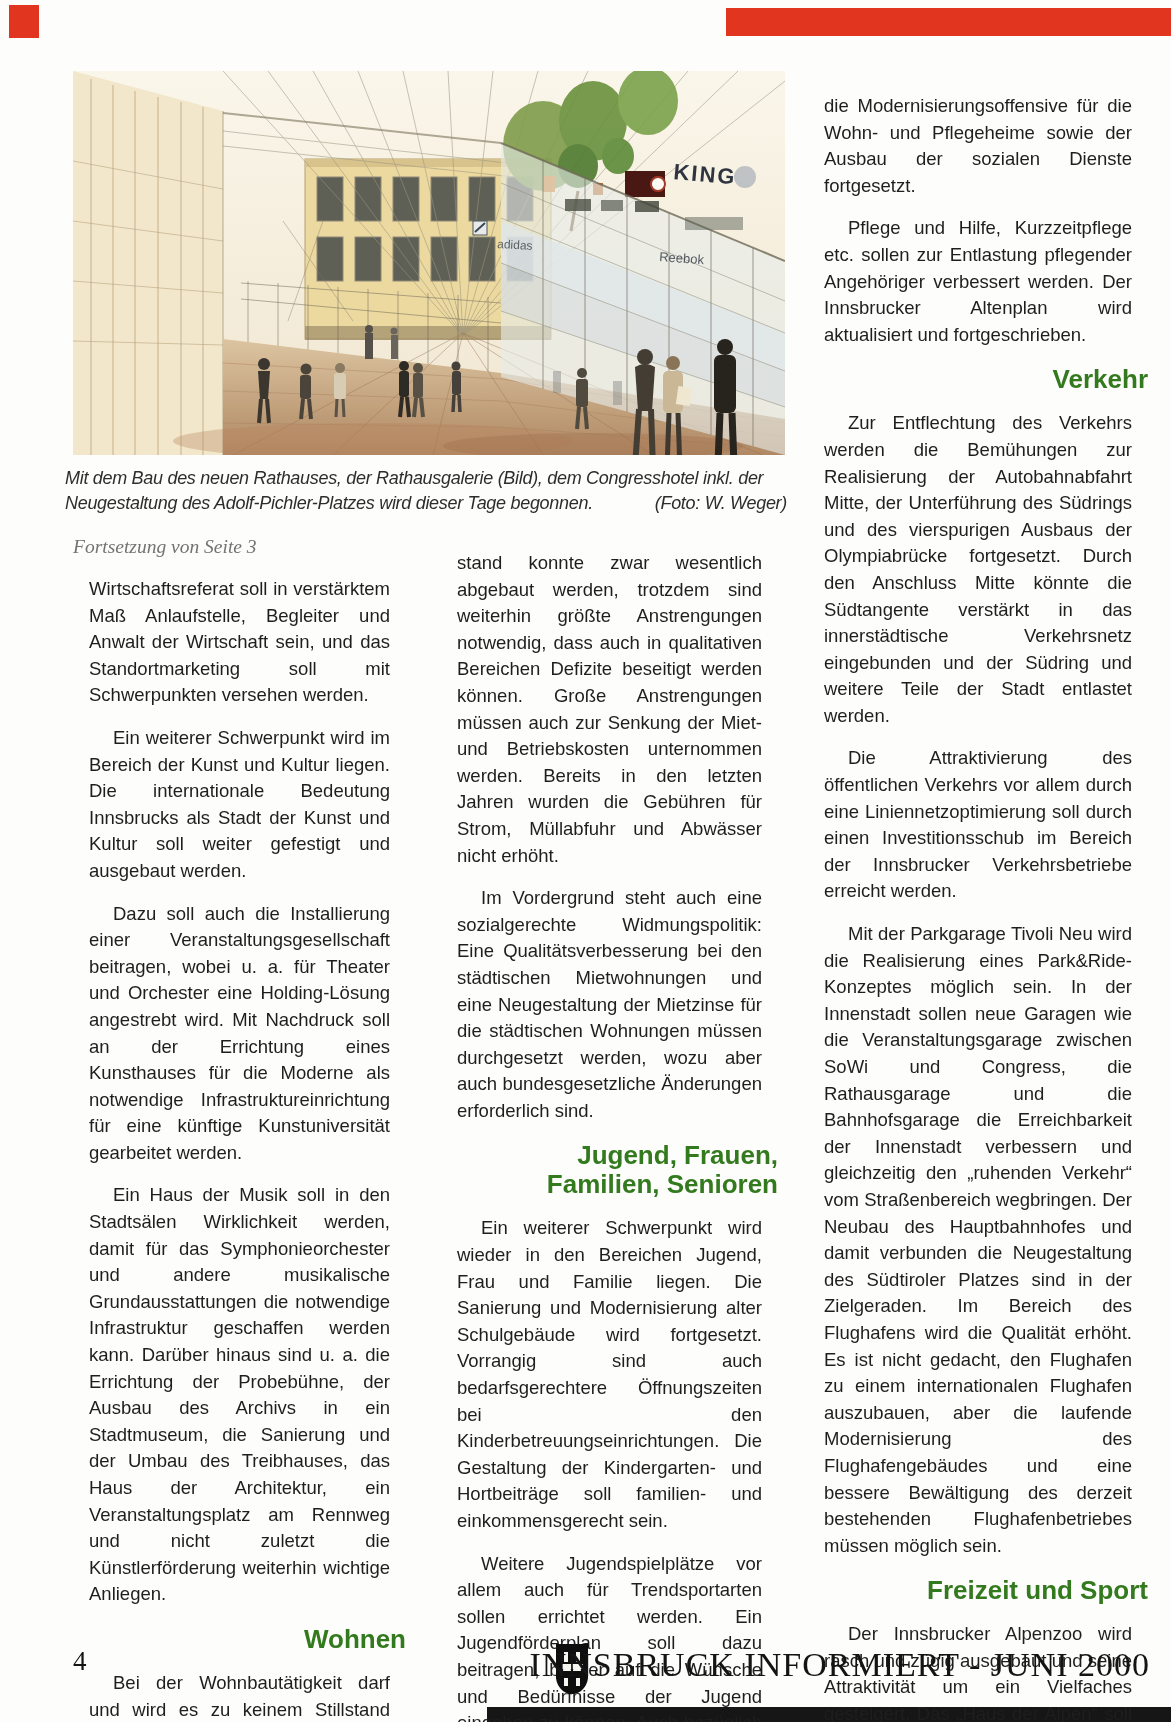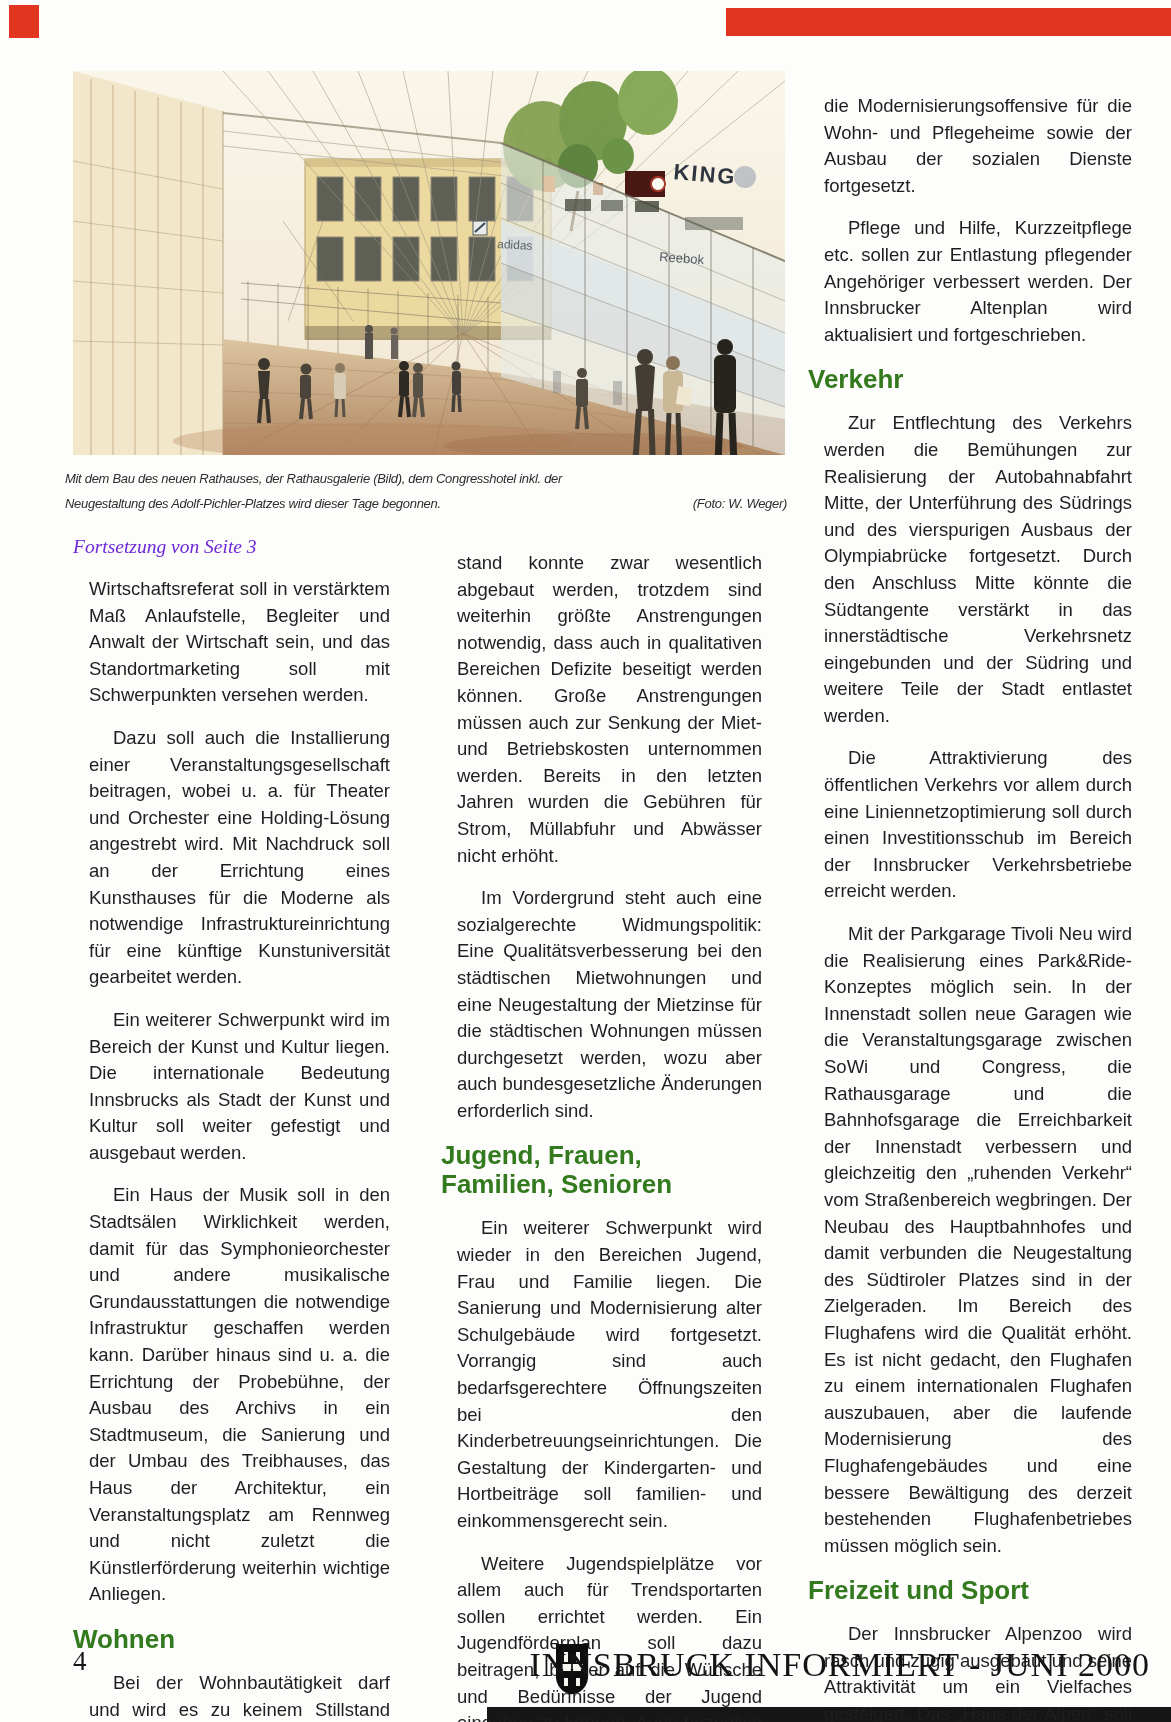--- a/index.html
+++ b/index.html
@@ -15,44 +15,44 @@
   .mark.red-square{left:9px;top:5px;width:30px;height:33px;background:#e23520;}
   .mark.red-bar{left:726px;top:8px;width:445px;height:28px;background:#e23520;}
   .mark.bottom-bar{left:487px;top:1707px;width:684px;height:15px;background:#161616;}
 
   
   .lead-image{position:absolute;left:73px;top:71px;width:712px;height:384px;}
   .lead-image svg{display:block;}
 
   .caption{
     position:absolute;left:65px;top:466px;width:722px;
-    font-style:italic;font-size:13px;line-height:25px;
+    font-style:italic;font-size:18px;line-height:25px;
     color:#2d2d2d;letter-spacing:-0.3px;white-space:nowrap;
   }
   .caption .credit{float:right;}
 
   
   .col{position:absolute;color:#1e1e1e;font-size:18.5px;line-height:26.6px;text-align:justify;}
   .col-left{left:73px;top:534px;width:333px;}
   .col-mid{left:441px;top:534px;width:337px;}
   .col-right{left:808px;top:77px;width:340px;}
 
   .para{margin:16px;text-indent:24px;}
   .para.noindent{text-indent:0;}
   .heading{
     margin:17px 0 12px 0;
-    text-align:left;text-indent:0;
+    text-align:right;text-indent:0;
     font-weight:bold;font-size:26px;line-height:29px;
     color:#337a1e;white-space:pre-line;
   }
   .continuation-note{
     margin:0 0 2px 0;text-indent:0;text-align:left;
     font-family:"Liberation Serif","DejaVu Serif",serif;
     font-style:italic;font-size:19.5px;line-height:26px;
-    color:#6d28d9;
+    color:#737373;
   }
 
   
   .footer-pagenum{
     position:absolute;left:73px;top:1646px;
     font-family:"Liberation Serif","DejaVu Serif",serif;
     font-size:27px;color:#141414;
   }
   .footer-emblem{position:absolute;left:553px;top:1642px;width:38px;height:56px;}
   .footer-title{
@@ -317,22 +317,22 @@
     <div>Mit dem Bau des neuen Rathauses, der Rathausgalerie (Bild), dem Congresshotel inkl. der</div>
     <div>
       <span class="credit">(Foto: W. Weger)</span>
       <span>Neugestaltung des Adolf-Pichler-Platzes wird dieser Tage begonnen.</span>
     </div>
   </div>
 
   <div class="col col-left">
     <p class="continuation-note">Fortsetzung von Seite 3</p>
     <p class="para noindent">Wirtschaftsreferat soll in verstärktem Maß Anlaufstelle, Begleiter und Anwalt der Wirtschaft sein, und das Standortmarketing soll mit Schwerpunkten versehen werden.</p>
+    <p class="para">Ein weiterer Schwerpunkt wird im Bereich der Kunst und Kultur liegen. Die internationale Bedeutung Innsbrucks als Stadt der Kunst und Kultur soll weiter gefestigt und ausgebaut werden.</p>
     <p class="para">Dazu soll auch die Installierung einer Veranstaltungsgesellschaft beitragen, wobei u. a. für Theater und Orchester eine Holding-Lösung angestrebt wird. Mit Nachdruck soll an der Errichtung eines Kunsthauses für die Moderne als notwendige Infrastruktureinrichtung für eine künftige Kunstuniversität gearbeitet werden.</p>
-    <p class="para">Ein weiterer Schwerpunkt wird im Bereich der Kunst und Kultur liegen. Die internationale Bedeutung Innsbrucks als Stadt der Kunst und Kultur soll weiter gefestigt und ausgebaut werden.</p>
     <p class="para">Ein Haus der Musik soll in den Stadtsälen Wirklichkeit werden, damit für das Symphonieorchester und andere musikalische Grundausstattungen die notwendige Infrastruktur geschaffen werden kann. Darüber hinaus sind u. a. die Errichtung der Probebühne, der Ausbau des Archivs in ein Stadtmuseum, die Sanierung und der Umbau des Treibhauses, das Haus der Architektur, ein Veranstaltungsplatz am Rennweg und nicht zuletzt die Künstlerförderung weiterhin wichtige Anliegen.</p>
     <h2 class="heading">Wohnen</h2>
     <p class="para">Bei der Wohnbautätigkeit darf und wird es zu keinem Stillstand kommen. Es werden weiter Wohnungen gebaut werden.</p>
     <p class="para">Der quantitative Wohnungsfehlbe-</p>
   </div>
 
   <div class="col col-mid">
     <p class="para noindent">stand konnte zwar wesentlich abgebaut werden, trotzdem sind weiterhin größte Anstrengungen notwendig, dass auch in qualitativen Bereichen Defizite beseitigt werden können. Große Anstrengungen müssen auch zur Senkung der Miet- und Betriebskosten unternommen werden. Bereits in den letzten Jahren wurden die Gebühren für Strom, Müllabfuhr und Abwässer nicht erhöht.</p>
     <p class="para">Im Vordergrund steht auch eine sozialgerechte Widmungspolitik: Eine Qualitätsverbesserung bei den städtischen Mietwohnungen und eine Neugestaltung der Mietzinse für die städtischen Wohnungen müssen durchgesetzt werden, wozu aber auch bundesgesetzliche Änderungen erforderlich sind.</p>
     <h2 class="heading">Jugend, Frauen,

